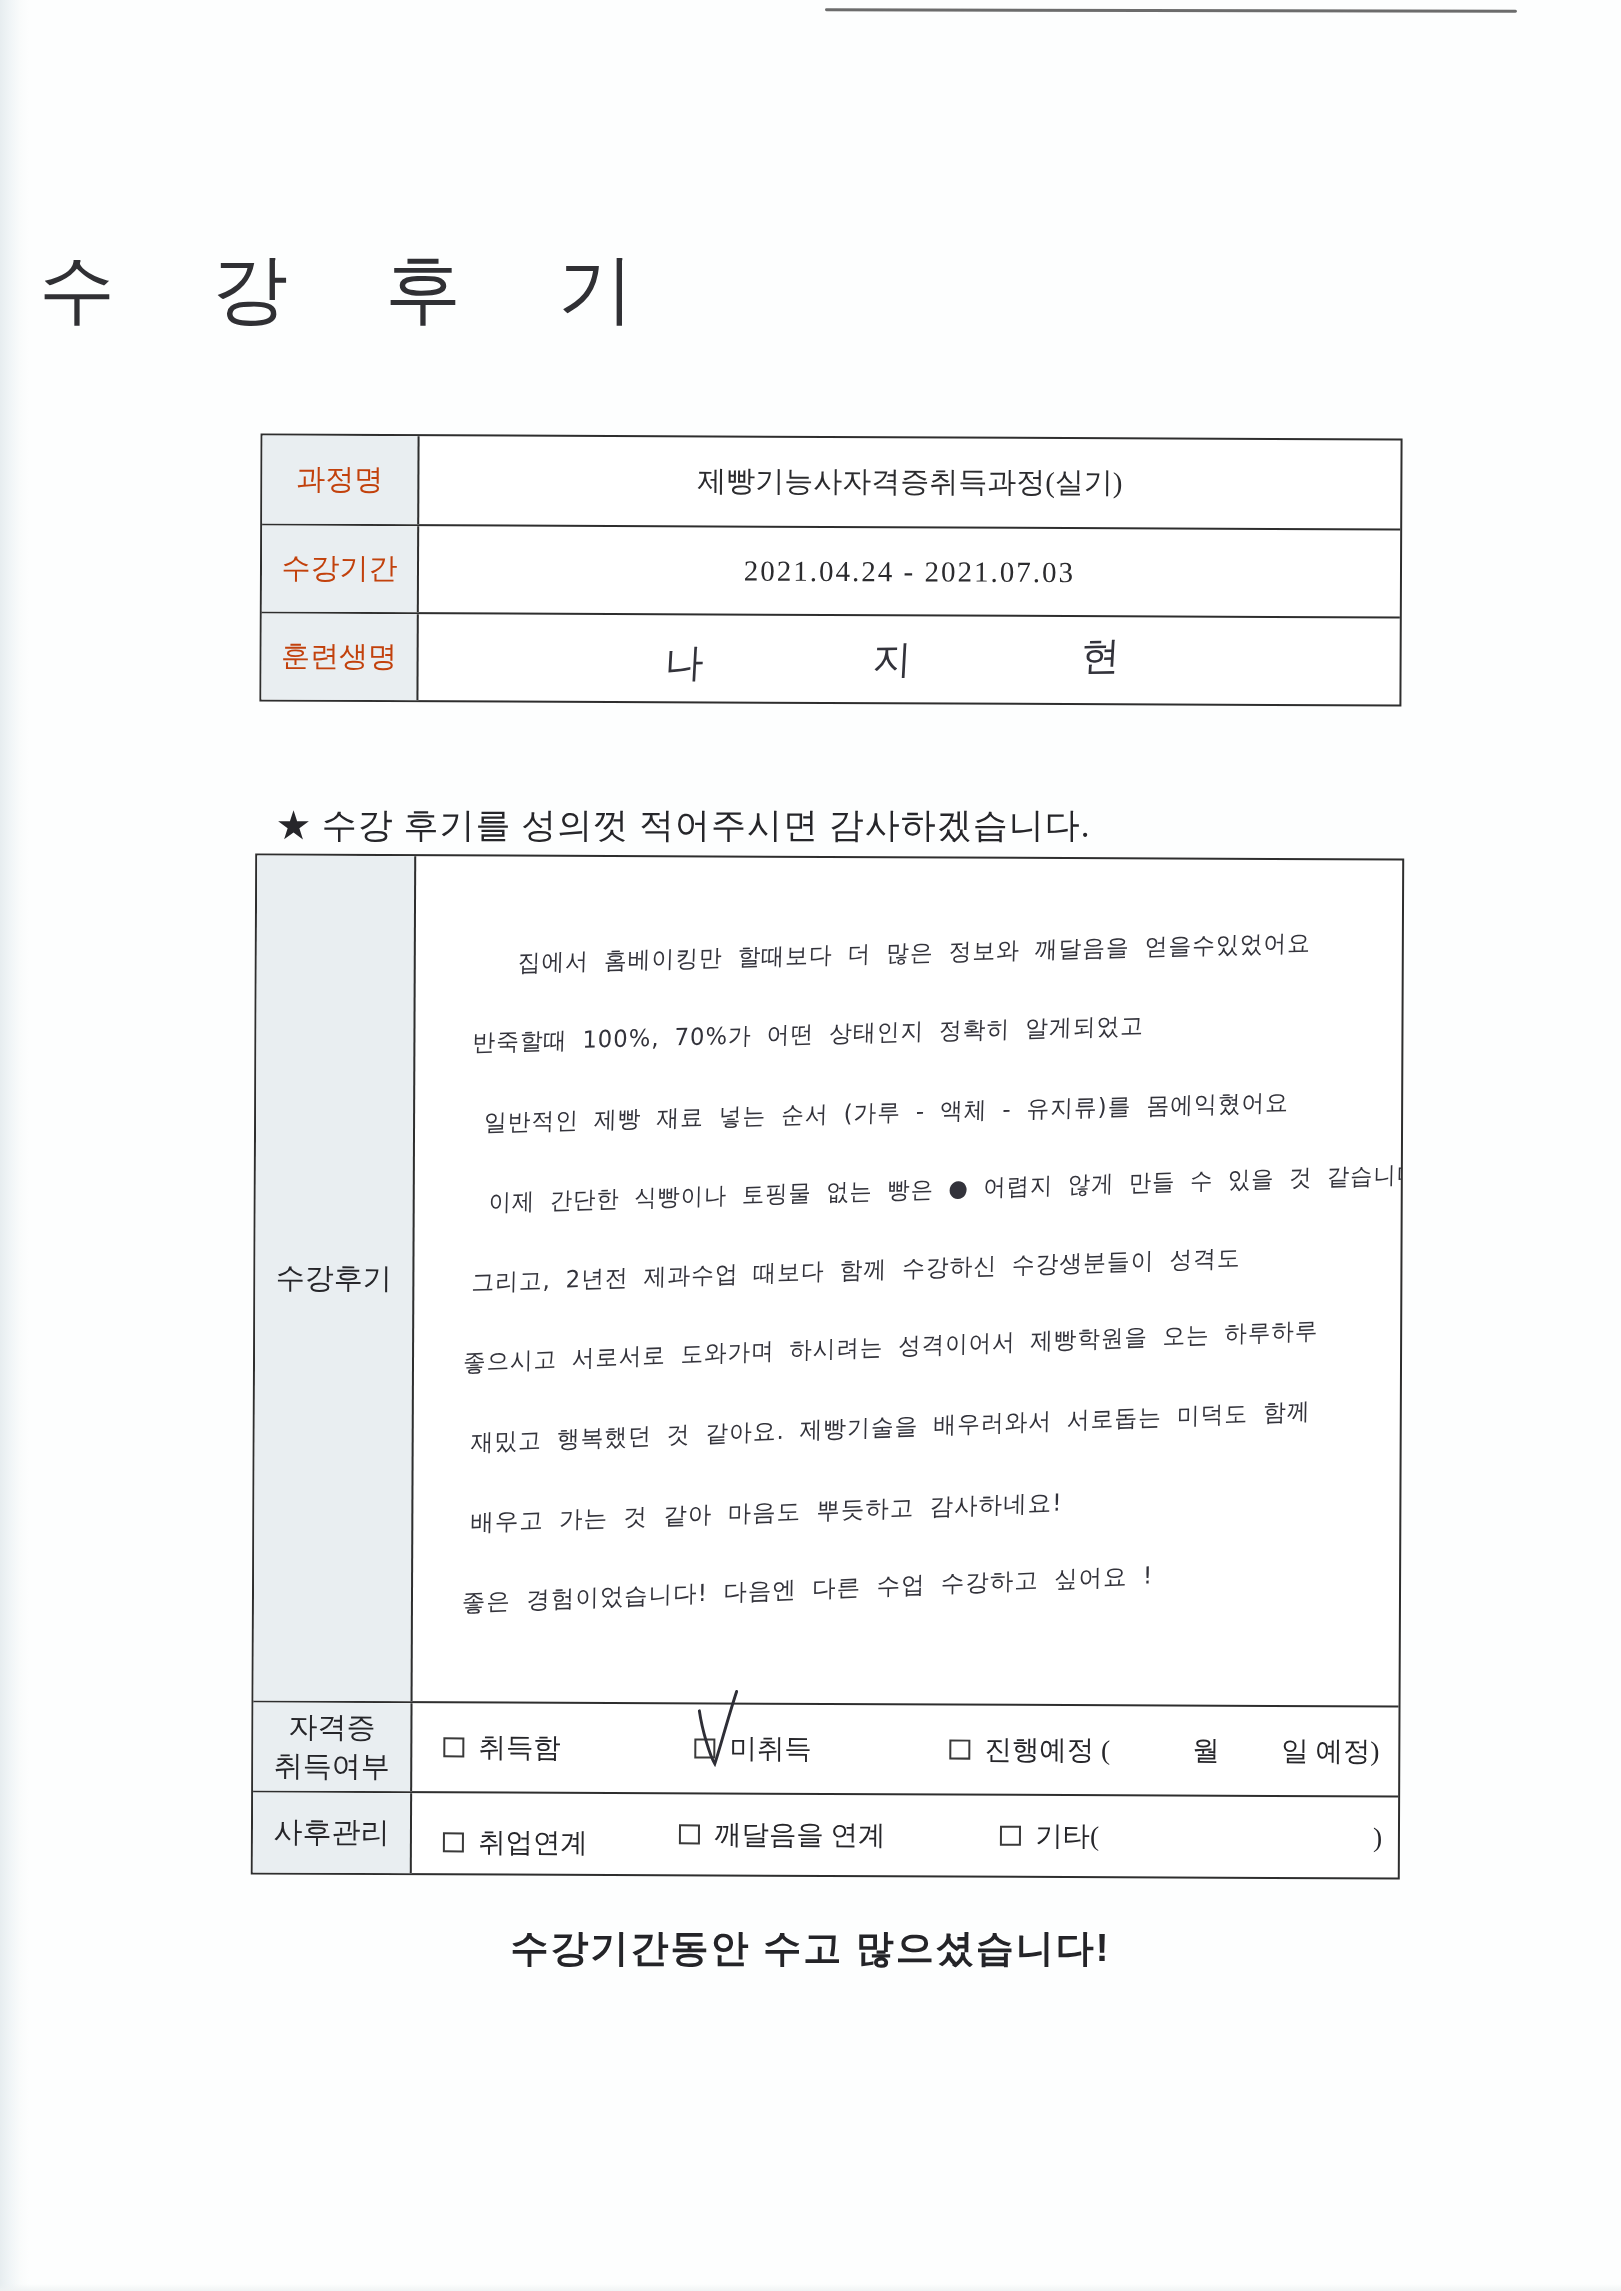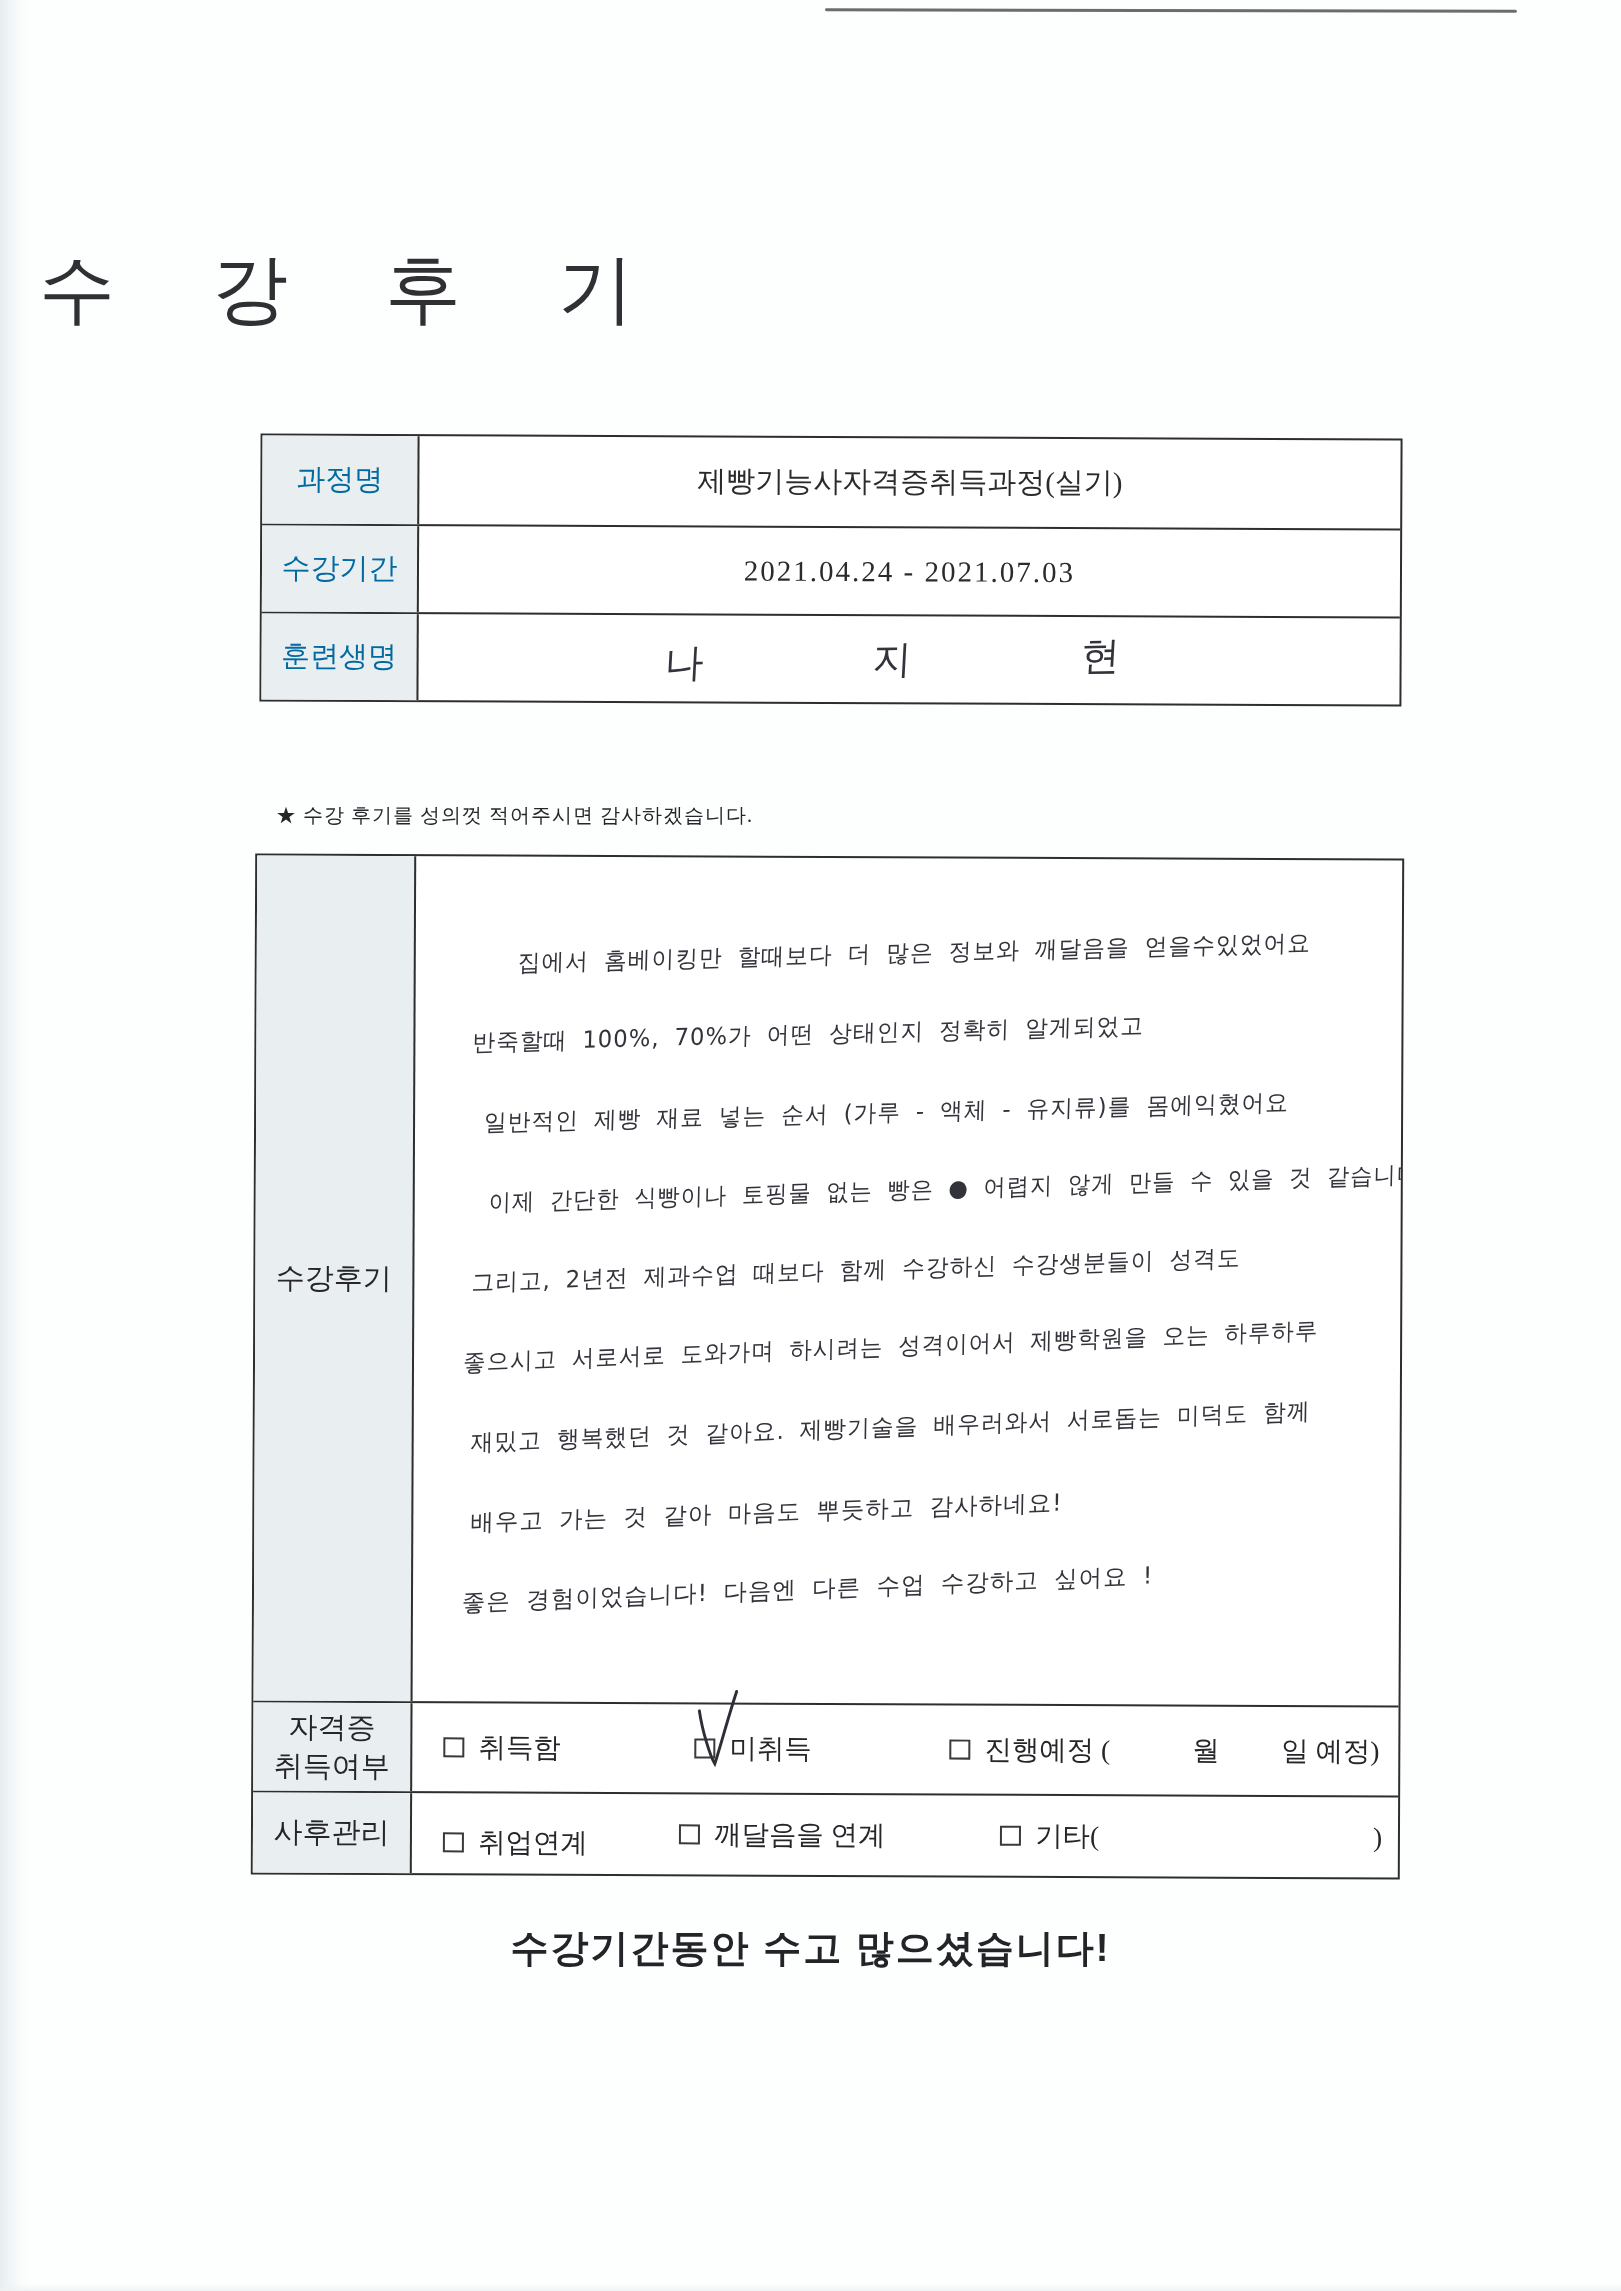--- a/index.html
+++ b/index.html
@@ -36,40 +36,40 @@
   .info-table {
     position:absolute; left:260px; top:436px; width:1142px;
     border:2.9px solid #2e2e2e; background:#fff;
     transform:rotate(.25deg);
   }
   .i-row { display:flex; height:88px; border-top:2px solid #2e2e2e; }
   .i-row:first-child { border-top:none; }
   .cell-label {
     width:157px; background:#e9eef1; border-right:2px solid #2e2e2e;
     display:flex; align-items:center; justify-content:center;
-    font-size:29px; color:#0369a1; flex-shrink:0;
+    font-size:29px; color:#c2410c; flex-shrink:0;
   }
   .cell-value {
     flex:1; display:flex; align-items:center; justify-content:center;
     font-size:29px; color:#2b2b2e;
   }
   .date-value { letter-spacing:2px; }
   
   .hw {
     font-family:"DejaVu Sans","Liberation Sans",sans-serif;
     color:#33333b;
   }
   .hw-name {
     font-size:39px; letter-spacing:33px; white-space:pre;
     transform:rotate(-1.2deg) skewX(-4deg);
   }
   
   .note {
     position:absolute; left:276px; top:802px;
-    font-size:20px; color:#26262a; letter-spacing:1px;
+    font-size:35px; color:#26262a; letter-spacing:1px;
   }
   
   .review-table {
     position:absolute; left:253px; top:856px; width:1149px;
     border:2.9px solid #2e2e2e; background:#fff;
     transform:rotate(.25deg);
   }
   .r-row { display:flex; border-top:2px solid #2e2e2e; }
   .r-row:first-child { border-top:none; }
   .review-row { height:845px; }

